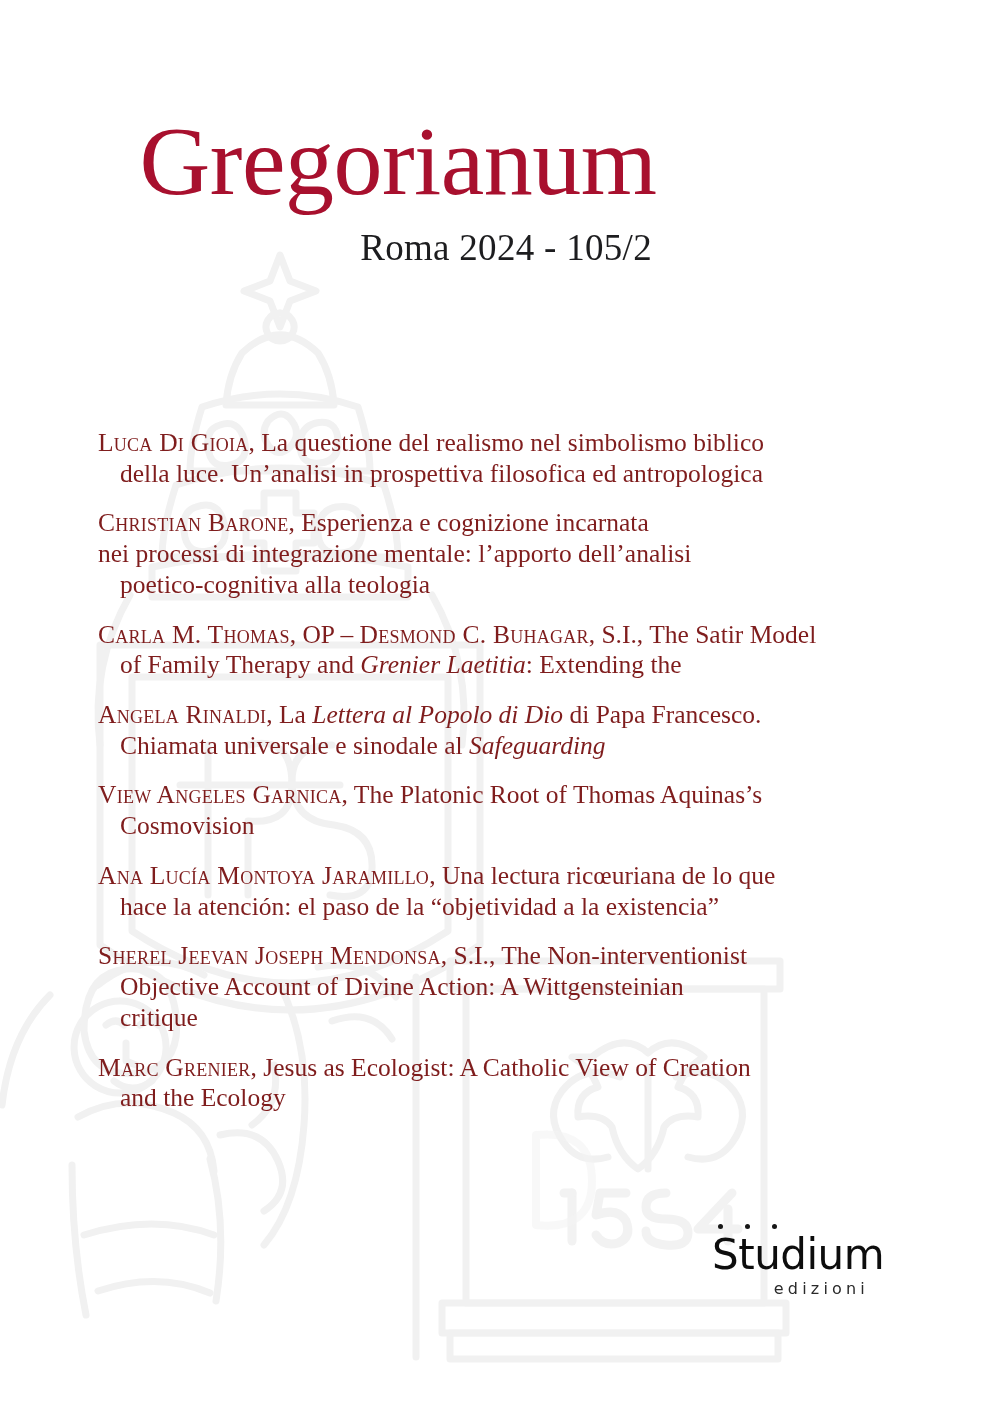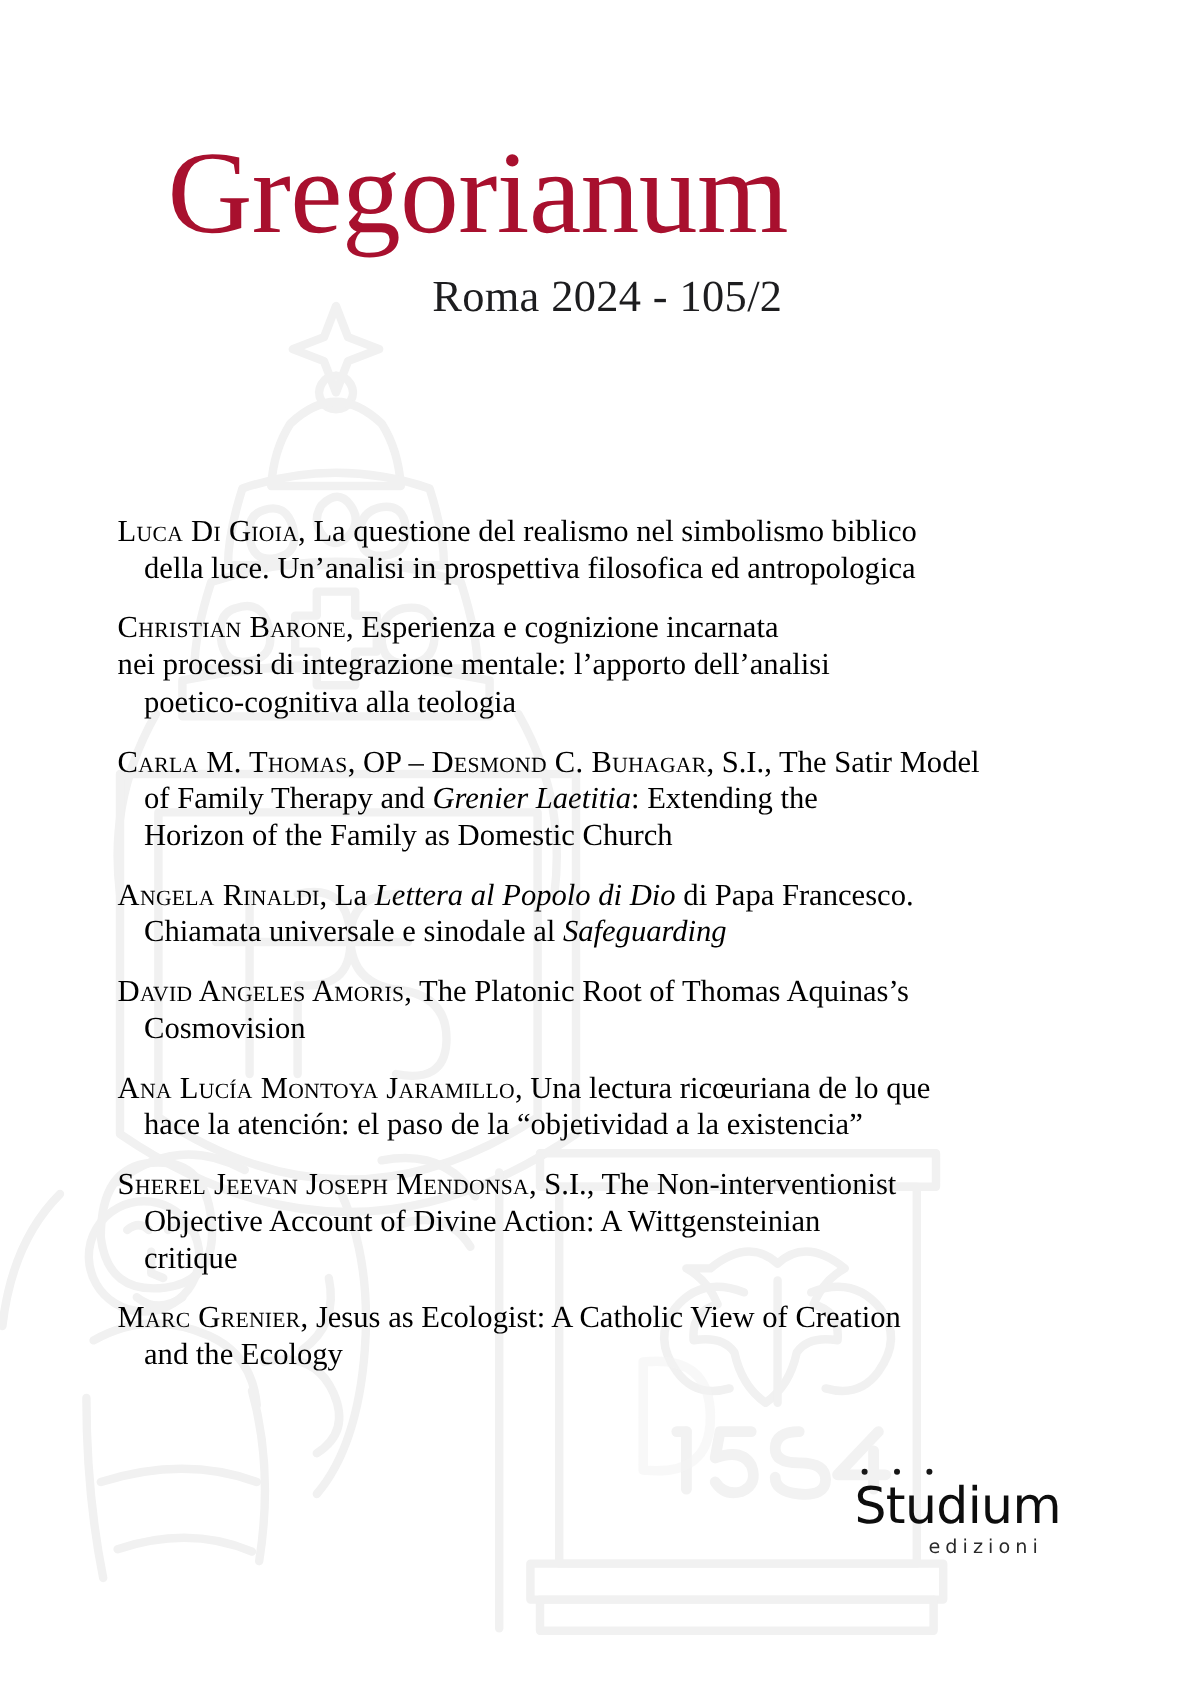--- a/index.html
+++ b/index.html
@@ -71,21 +71,21 @@
     left: 98px;
     top: 428px;
     width: 790px;
     z-index: 3;
   }
   .toc-entry {
     margin: 0 0 19px 0;
     font-family: "Liberation Serif", "DejaVu Serif", serif;
     font-size: 25.5px;
     line-height: 1.205;
-    color: #000000;
+    color: #7f1d1d;
     text-indent: 0;
     padding-left: 22px;
   }
   .toc-entry .ln {
     display: block;
     margin-left: -22px;
   }
   .toc-entry .ln.ind {
     margin-left: 0;
   }
@@ -232,28 +232,27 @@
         <span class="ln ind"><span>della luce. Un’analisi in prospettiva filosofica ed antropologica</span></span>
       </p>
       <p class="toc-entry">
         <span class="ln flush"><span class="au">Christian Barone</span><span>, Esperienza e cognizione incarnata</span></span>
         <span class="ln flush"><span>nei processi di integrazione mentale: l’apporto dell’analisi</span></span>
         <span class="ln ind"><span>poetico-cognitiva alla teologia</span></span>
       </p>
       <p class="toc-entry">
         <span class="ln flush"><span class="au">Carla M. Thomas</span><span>, OP – </span><span class="au">Desmond C. Buhagar</span><span>, S.I., The Satir Model</span></span>
         <span class="ln ind"><span>of Family Therapy and </span><span class="it">Grenier Laetitia</span><span>: Extending the</span></span>
-        <span class="ln ind"><span>Horizon of the Family as Domestic Church</span></span>
       </p>
       <p class="toc-entry">
         <span class="ln flush"><span class="au">Angela Rinaldi</span><span>, La </span><span class="it">Lettera al Popolo di Dio</span><span> di Papa Francesco.</span></span>
         <span class="ln ind"><span>Chiamata universale e sinodale al </span><span class="it">Safeguarding</span></span>
       </p>
       <p class="toc-entry">
-        <span class="ln flush"><span class="au">David Angeles Amoris</span><span>, The Platonic Root of Thomas Aquinas’s</span></span>
+        <span class="ln flush"><span class="au">View Angeles Garnica</span><span>, The Platonic Root of Thomas Aquinas’s</span></span>
         <span class="ln ind"><span>Cosmovision</span></span>
       </p>
       <p class="toc-entry">
         <span class="ln flush"><span class="au">Ana Lucía Montoya Jaramillo</span><span>, Una lectura ricœuriana de lo que</span></span>
         <span class="ln ind"><span>hace la atención: el paso de la “objetividad a la existencia”</span></span>
       </p>
       <p class="toc-entry">
         <span class="ln flush"><span class="au">Sherel Jeevan Joseph Mendonsa</span><span>, S.I., The Non-interventionist</span></span>
         <span class="ln ind"><span>Objective Account of Divine Action: A Wittgensteinian</span></span>
         <span class="ln ind"><span>critique</span></span>

